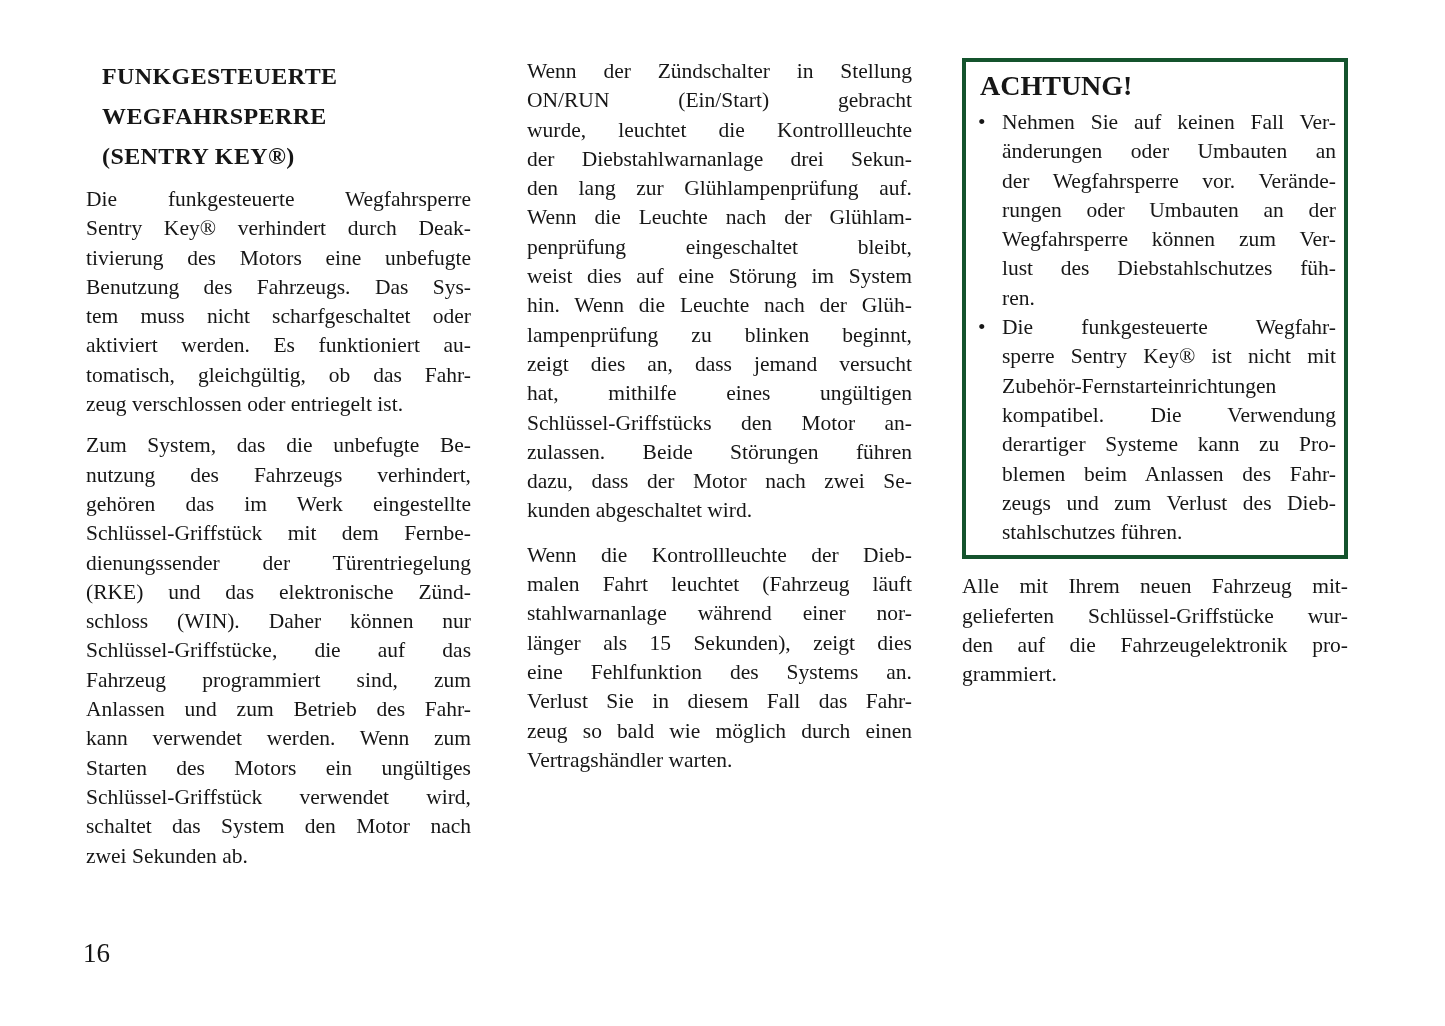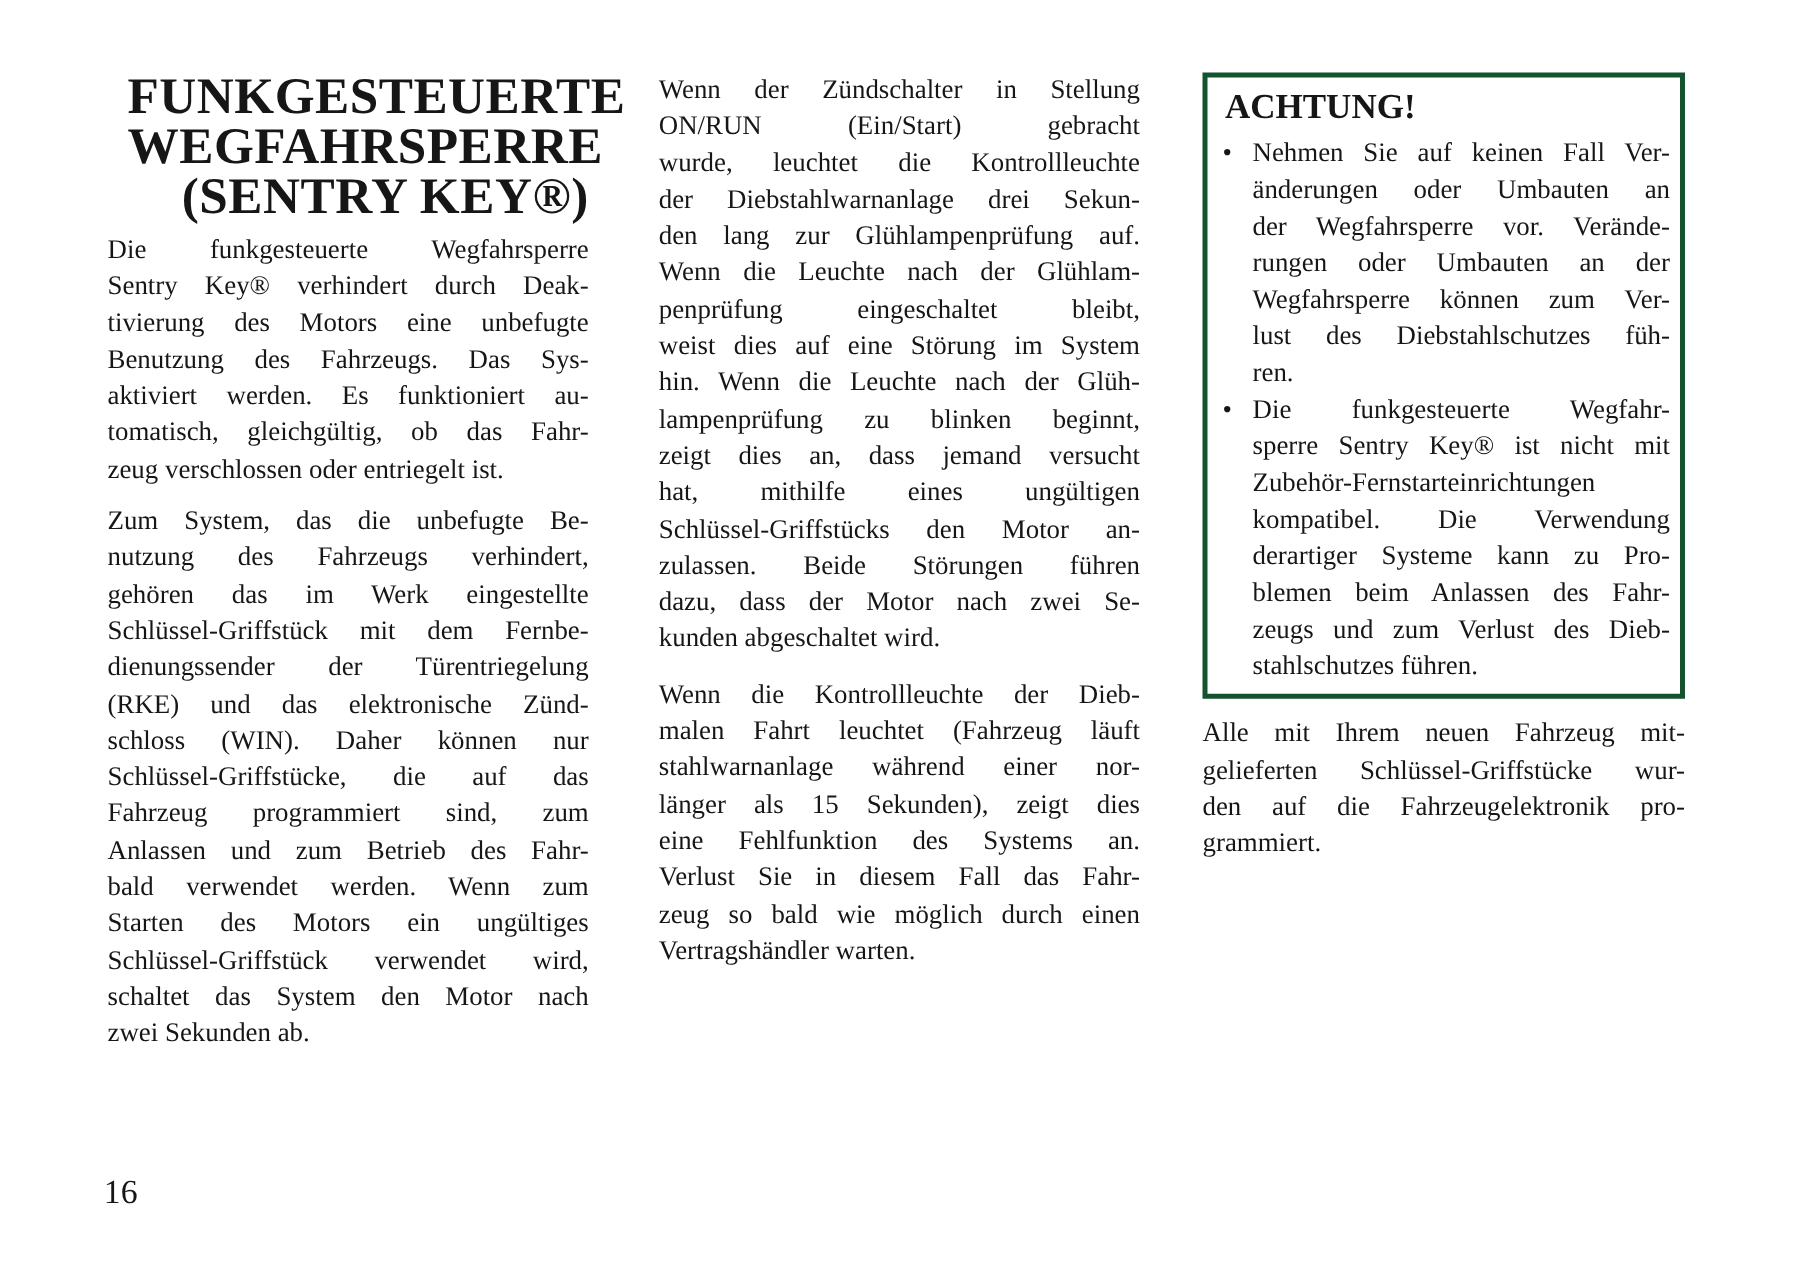--- a/index.html
+++ b/index.html
@@ -11,26 +11,25 @@
     font-family: "Liberation Serif", "DejaVu Serif", serif;
     color: #161616;
     overflow: hidden;
   }
   .col { position: absolute; }
   .col1 { left: 86px;  top: 56px; width: 385px; }
   .col2 { left: 527px; top: 57px; width: 385px; }
   .col3 { left: 962px; top: 58px; width: 386px; }
 
   .section-title {
-    font-size: 41px;
+    font-size: 24px;
     font-weight: bold;
     line-height: 40px;
     letter-spacing: 0.4px;
     margin: 0 0 9px 16px;
-    text-align: right;
   }
   .section-title .t-line { display: block; }
 
   .para { font-size: 21.5px; line-height: 29.3px; }
   .col1 .para + .para { margin-top: 12px; }
   .col2 .para + .para { margin-top: 15px; }
 
   .line { text-align: justify; text-align-last: justify; }
   .line.line-last { text-align-last: left; }
 
@@ -69,36 +68,37 @@
     <h1 class="section-title">
       <span class="t-line">FUNKGESTEUERTE</span>
       <span class="t-line">WEGFAHRSPERRE</span>
       <span class="t-line">(SENTRY KEY®)</span>
     </h1>
     <div class="para">
         <div class="line">Die funkgesteuerte Wegfahrsperre</div>
         <div class="line">Sentry Key® verhindert durch Deak-</div>
         <div class="line">tivierung des Motors eine unbefugte</div>
         <div class="line">Benutzung des Fahrzeugs. Das Sys-</div>
+        <div class="line">tem muss nicht scharfgeschaltet oder</div>
         <div class="line">aktiviert werden. Es funktioniert au-</div>
         <div class="line">tomatisch, gleichgültig, ob das Fahr-</div>
         <div class="line line-last">zeug verschlossen oder entriegelt ist.</div>
       </div>
     <div class="para">
         <div class="line">Zum System, das die unbefugte Be-</div>
         <div class="line">nutzung des Fahrzeugs verhindert,</div>
         <div class="line">gehören das im Werk eingestellte</div>
         <div class="line">Schlüssel-Griffstück mit dem Fernbe-</div>
         <div class="line">dienungssender der Türentriegelung</div>
         <div class="line">(RKE) und das elektronische Zünd-</div>
         <div class="line">schloss (WIN). Daher können nur</div>
         <div class="line">Schlüssel-Griffstücke, die auf das</div>
         <div class="line">Fahrzeug programmiert sind, zum</div>
         <div class="line">Anlassen und zum Betrieb des Fahr-</div>
-        <div class="line">bald verwendet werden. Wenn zum</div>
+        <div class="line">kann verwendet werden. Wenn zum</div>
         <div class="line">Starten des Motors ein ungültiges</div>
         <div class="line">Schlüssel-Griffstück verwendet wird,</div>
         <div class="line">schaltet das System den Motor nach</div>
         <div class="line line-last">zwei Sekunden ab.</div>
       </div>
   </div>
 
   <div class="col col2">
     <div class="para">
         <div class="line">Wenn der Zündschalter in Stellung</div>

